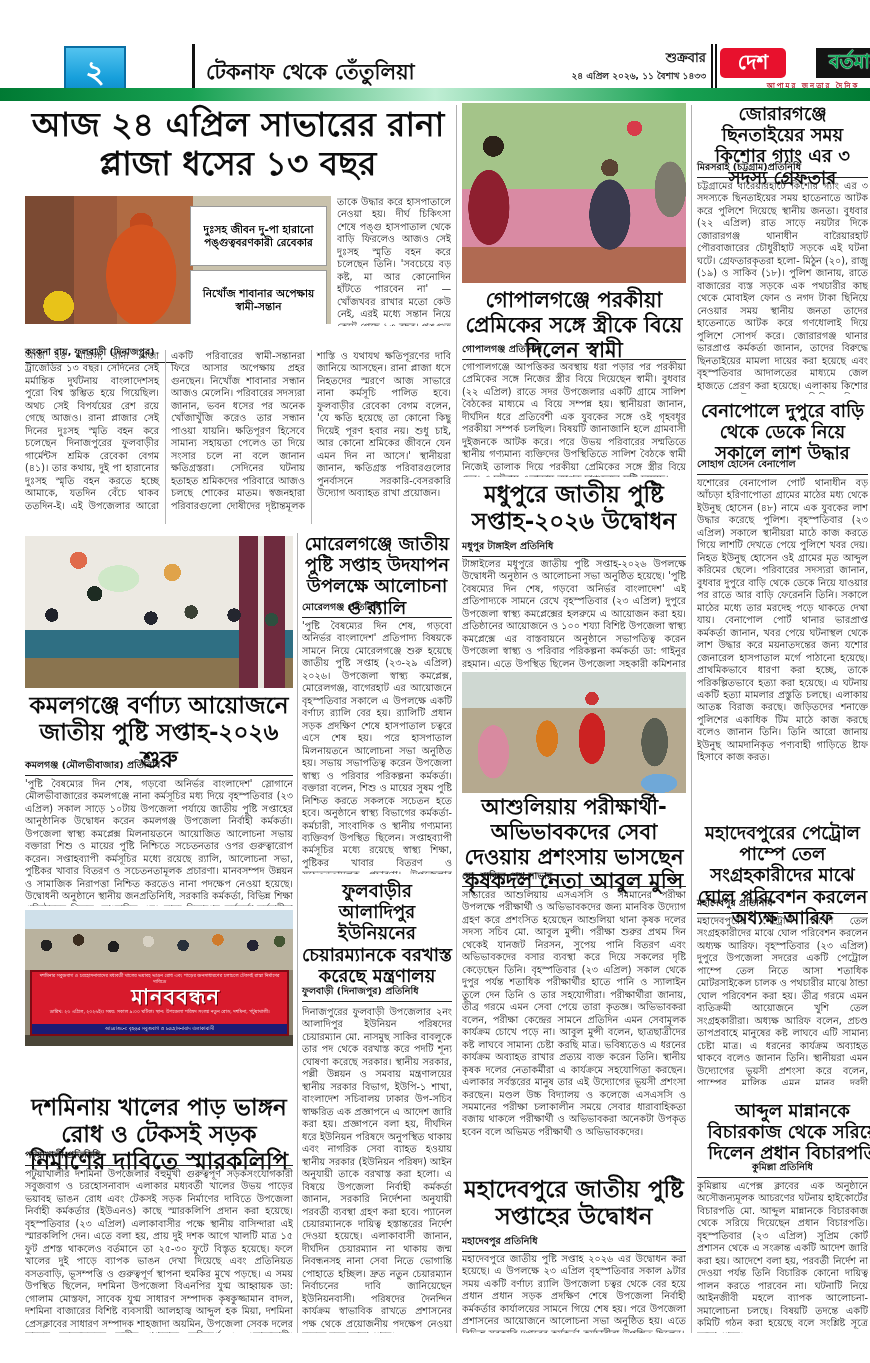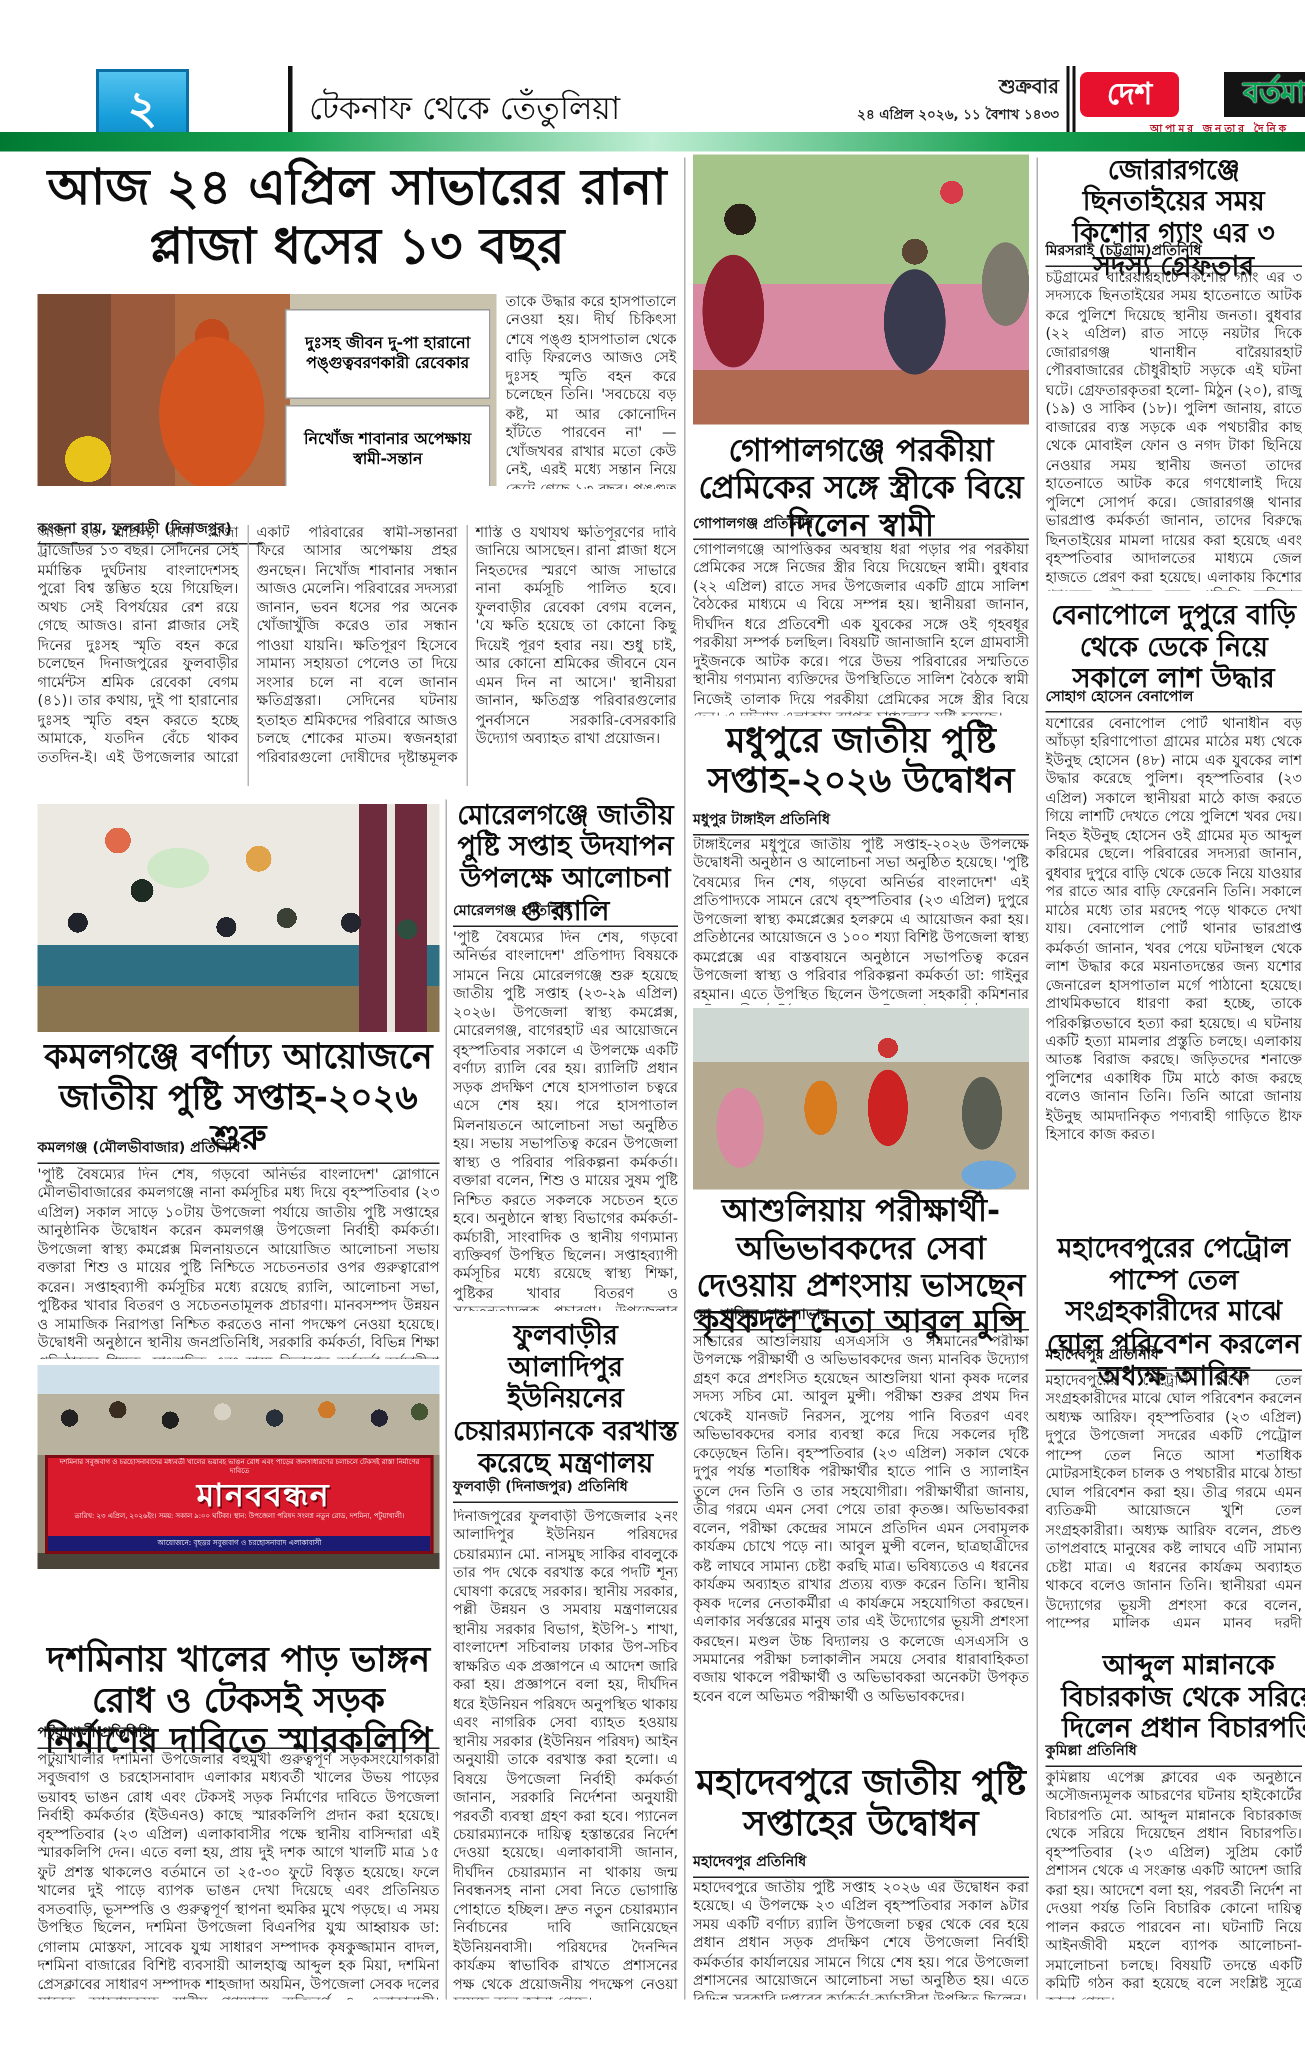--- a/index.html
+++ b/index.html
@@ -11,21 +11,21 @@
   .hl-lg{font-size:23px;}
   .hl-md{font-size:21px;}
   .hl-sm{font-size:18px;}
   .by{font-size:9.5px;font-weight:700;color:#111;border-bottom:1.6px solid #222;padding-bottom:2px;}
   .bd{font-size:9.6px;line-height:1.3;text-align:justify;color:#1c1c1c;overflow:hidden;}
   .vrule{width:1px;background:#b0b0b0;}
   .photo{overflow:hidden;}
   
   #pagenum{background:linear-gradient(180deg,#53c3ef,#179fdb 60%,#0d86c0);border:2px solid #0a6ea3;
            color:#ffffff;font-size:30px;font-weight:700;display:flex;align-items:center;justify-content:center;}
-  #section-title{font-size:21px;font-weight:400;color:#111;}
+  #section-title{font-size:21px;font-weight:700;color:#111;}
   #green-bar{background:linear-gradient(90deg,#007a33 0%,#17a152 22%,#bfeed4 50%,#17a152 78%,#007a33 100%);}
   .logo-red{background:#e8112d;color:#fff;font-weight:700;font-size:20px;border-radius:5px;
             display:flex;align-items:center;justify-content:center;}
   .logo-black{background:#141414;color:#00a651;font-weight:700;font-size:19px;
             display:flex;align-items:center;justify-content:center;text-shadow:0 0 1px #fff,0 0 1px #fff;}
   .logo-tag{font-size:7px;letter-spacing:2px;color:#b01020;font-weight:700;text-align:center;}
   .dateblk{text-align:right;color:#222;}
   .dateblk .wd{font-size:13px;font-weight:700;}
   .dateblk .dt{font-size:9px;font-weight:700;}
   
@@ -181,16 +181,16 @@
 
   <div class="abs hl hl-sm" style="left:697px;top:400px;width:171px;">বেনাপোলে দুপুরে বাড়ি থেকে ডেকে নিয়ে সকালে লাশ উদ্ধার</div>
   <div class="abs by" style="left:697px;top:457px;width:171px;">সোহাগ হোসেন বেনাপোল</div>
   <div class="abs bd" style="left:697px;top:477px;width:171px;height:343px;">যশোরের বেনাপোল পোর্ট থানাধীন বড় আঁচড়া হরিণাপোতা গ্রামের মাঠের মধ্য থেকে ইউনুছ হোসেন (৪৮) নামে এক যুবকের লাশ উদ্ধার করেছে পুলিশ। বৃহস্পতিবার (২৩ এপ্রিল) সকালে স্থানীয়রা মাঠে কাজ করতে গিয়ে লাশটি দেখতে পেয়ে পুলিশে খবর দেয়। নিহত ইউনুছ হোসেন ওই গ্রামের মৃত আব্দুল করিমের ছেলে। পরিবারের সদস্যরা জানান, বুধবার দুপুরে বাড়ি থেকে ডেকে নিয়ে যাওয়ার পর রাতে আর বাড়ি ফেরেননি তিনি। সকালে মাঠের মধ্যে তার মরদেহ পড়ে থাকতে দেখা যায়। বেনাপোল পোর্ট থানার ভারপ্রাপ্ত কর্মকর্তা জানান, খবর পেয়ে ঘটনাস্থল থেকে লাশ উদ্ধার করে ময়নাতদন্তের জন্য যশোর জেনারেল হাসপাতাল মর্গে পাঠানো হয়েছে। প্রাথমিকভাবে ধারণা করা হচ্ছে, তাকে পরিকল্পিতভাবে হত্যা করা হয়েছে। এ ঘটনায় একটি হত্যা মামলার প্রস্তুতি চলছে। এলাকায় আতঙ্ক বিরাজ করছে। জড়িতদের শনাক্তে পুলিশের একাধিক টিম মাঠে কাজ করছে বলেও জানান তিনি। তিনি আরো জানায় ইউনুছ আমদানিকৃত পণ্যবাহী গাড়িতে ষ্টাফ হিসাবে কাজ করত।</div>
 
   <div class="abs hl hl-sm" style="left:697px;top:822px;width:171px;">মহাদেবপুরের পেট্রোল পাম্পে তেল সংগ্রহকারীদের মাঝে ঘোল পরিবেশন করলেন অধ্যক্ষ আরিফ</div>
   <div class="abs by" style="left:697px;top:896px;width:171px;">মহাদেবপুর প্রতিনিধি</div>
   <div class="abs bd" style="left:697px;top:915px;width:171px;height:170px;">মহাদেবপুরের পেট্রোল পাম্পে তেল সংগ্রহকারীদের মাঝে ঘোল পরিবেশন করলেন অধ্যক্ষ আরিফ। বৃহস্পতিবার (২৩ এপ্রিল) দুপুরে উপজেলা সদরের একটি পেট্রোল পাম্পে তেল নিতে আসা শতাধিক মোটরসাইকেল চালক ও পথচারীর মাঝে ঠান্ডা ঘোল পরিবেশন করা হয়। তীব্র গরমে এমন ব্যতিক্রমী আয়োজনে খুশি তেল সংগ্রহকারীরা। অধ্যক্ষ আরিফ বলেন, প্রচণ্ড তাপপ্রবাহে মানুষের কষ্ট লাঘবে এটি সামান্য চেষ্টা মাত্র। এ ধরনের কার্যক্রম অব্যাহত থাকবে বলেও জানান তিনি। স্থানীয়রা এমন উদ্যোগের ভূয়সী প্রশংসা করে বলেন, পাম্পের মালিক এমন মানব দরদী চেয়ারম্যানের জন্য আমরা গর্বিত।</div>
 
   <div class="abs hl hl-sm" style="left:697px;top:1100px;width:171px;margin-left:10px;">আব্দুল মান্নানকে বিচারকাজ থেকে সরিয়ে দিলেন প্রধান বিচারপতি</div>
-  <div class="abs by" style="left:697px;top:1160px;width:171px;">কুমিল্লা প্রতিনিধি</div>
+  <div class="abs by" style="left:697px;top:1160px;width:171px;text-align:center;">কুমিল্লা প্রতিনিধি</div>
   <div class="abs bd" style="left:697px;top:1180px;width:171px;height:153px;">কুমিল্লায় এপেক্স ক্লাবের এক অনুষ্ঠানে অসৌজন্যমূলক আচরণের ঘটনায় হাইকোর্টের বিচারপতি মো. আব্দুল মান্নানকে বিচারকাজ থেকে সরিয়ে দিয়েছেন প্রধান বিচারপতি। বৃহস্পতিবার (২৩ এপ্রিল) সুপ্রিম কোর্ট প্রশাসন থেকে এ সংক্রান্ত একটি আদেশ জারি করা হয়। আদেশে বলা হয়, পরবর্তী নির্দেশ না দেওয়া পর্যন্ত তিনি বিচারিক কোনো দায়িত্ব পালন করতে পারবেন না। ঘটনাটি নিয়ে আইনজীবী মহলে ব্যাপক আলোচনা-সমালোচনা চলছে। বিষয়টি তদন্তে একটি কমিটি গঠন করা হয়েছে বলে সংশ্লিষ্ট সূত্রে জানা গেছে।</div>
 
 </div>
 
 </body></html>

